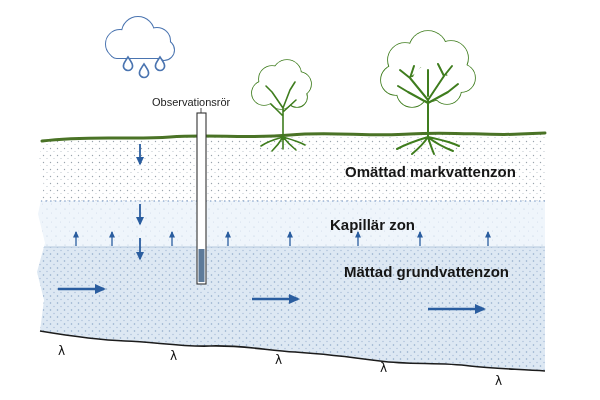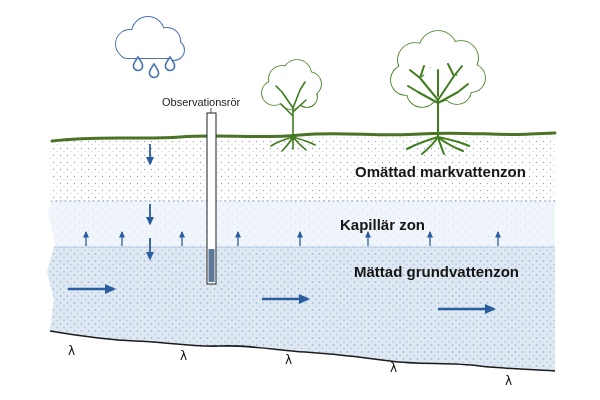--- a/index.html
+++ b/index.html
@@ -1,16 +1,16 @@
 <!DOCTYPE html>
 <html><head>
 <meta charset="utf-8">
 <style>
   html,body{margin:0;padding:0;background:#fff;}
-  .canvas{position:relative;width:566px;height:400px;background:#fff;overflow:hidden;padding-left:10px;}
+  .canvas{position:relative;width:566px;height:400px;background:#fff;overflow:hidden;}
   svg{display:block;}
   .lbl{font-family:"Liberation Sans",sans-serif;font-weight:700;font-size:15px;fill:#161616;}
   .small-lbl{font-family:"Liberation Sans",sans-serif;font-weight:400;font-size:11px;fill:#222;}
   .lambda{font-family:"DejaVu Sans",sans-serif;font-size:12px;fill:#111;}
   .stroked-green{fill:#fff;stroke:#3f7d1e;stroke-width:1.7;}
   .stroked-blue{fill:#fff;stroke:#4a74b0;stroke-width:2;}
   .filled{fill:#fff;stroke:none;}
   .branch{stroke:#3f7d1e;fill:none;stroke-linecap:round;}
   .arrow{stroke:#2a5d9f;fill:none;}
 </style>

